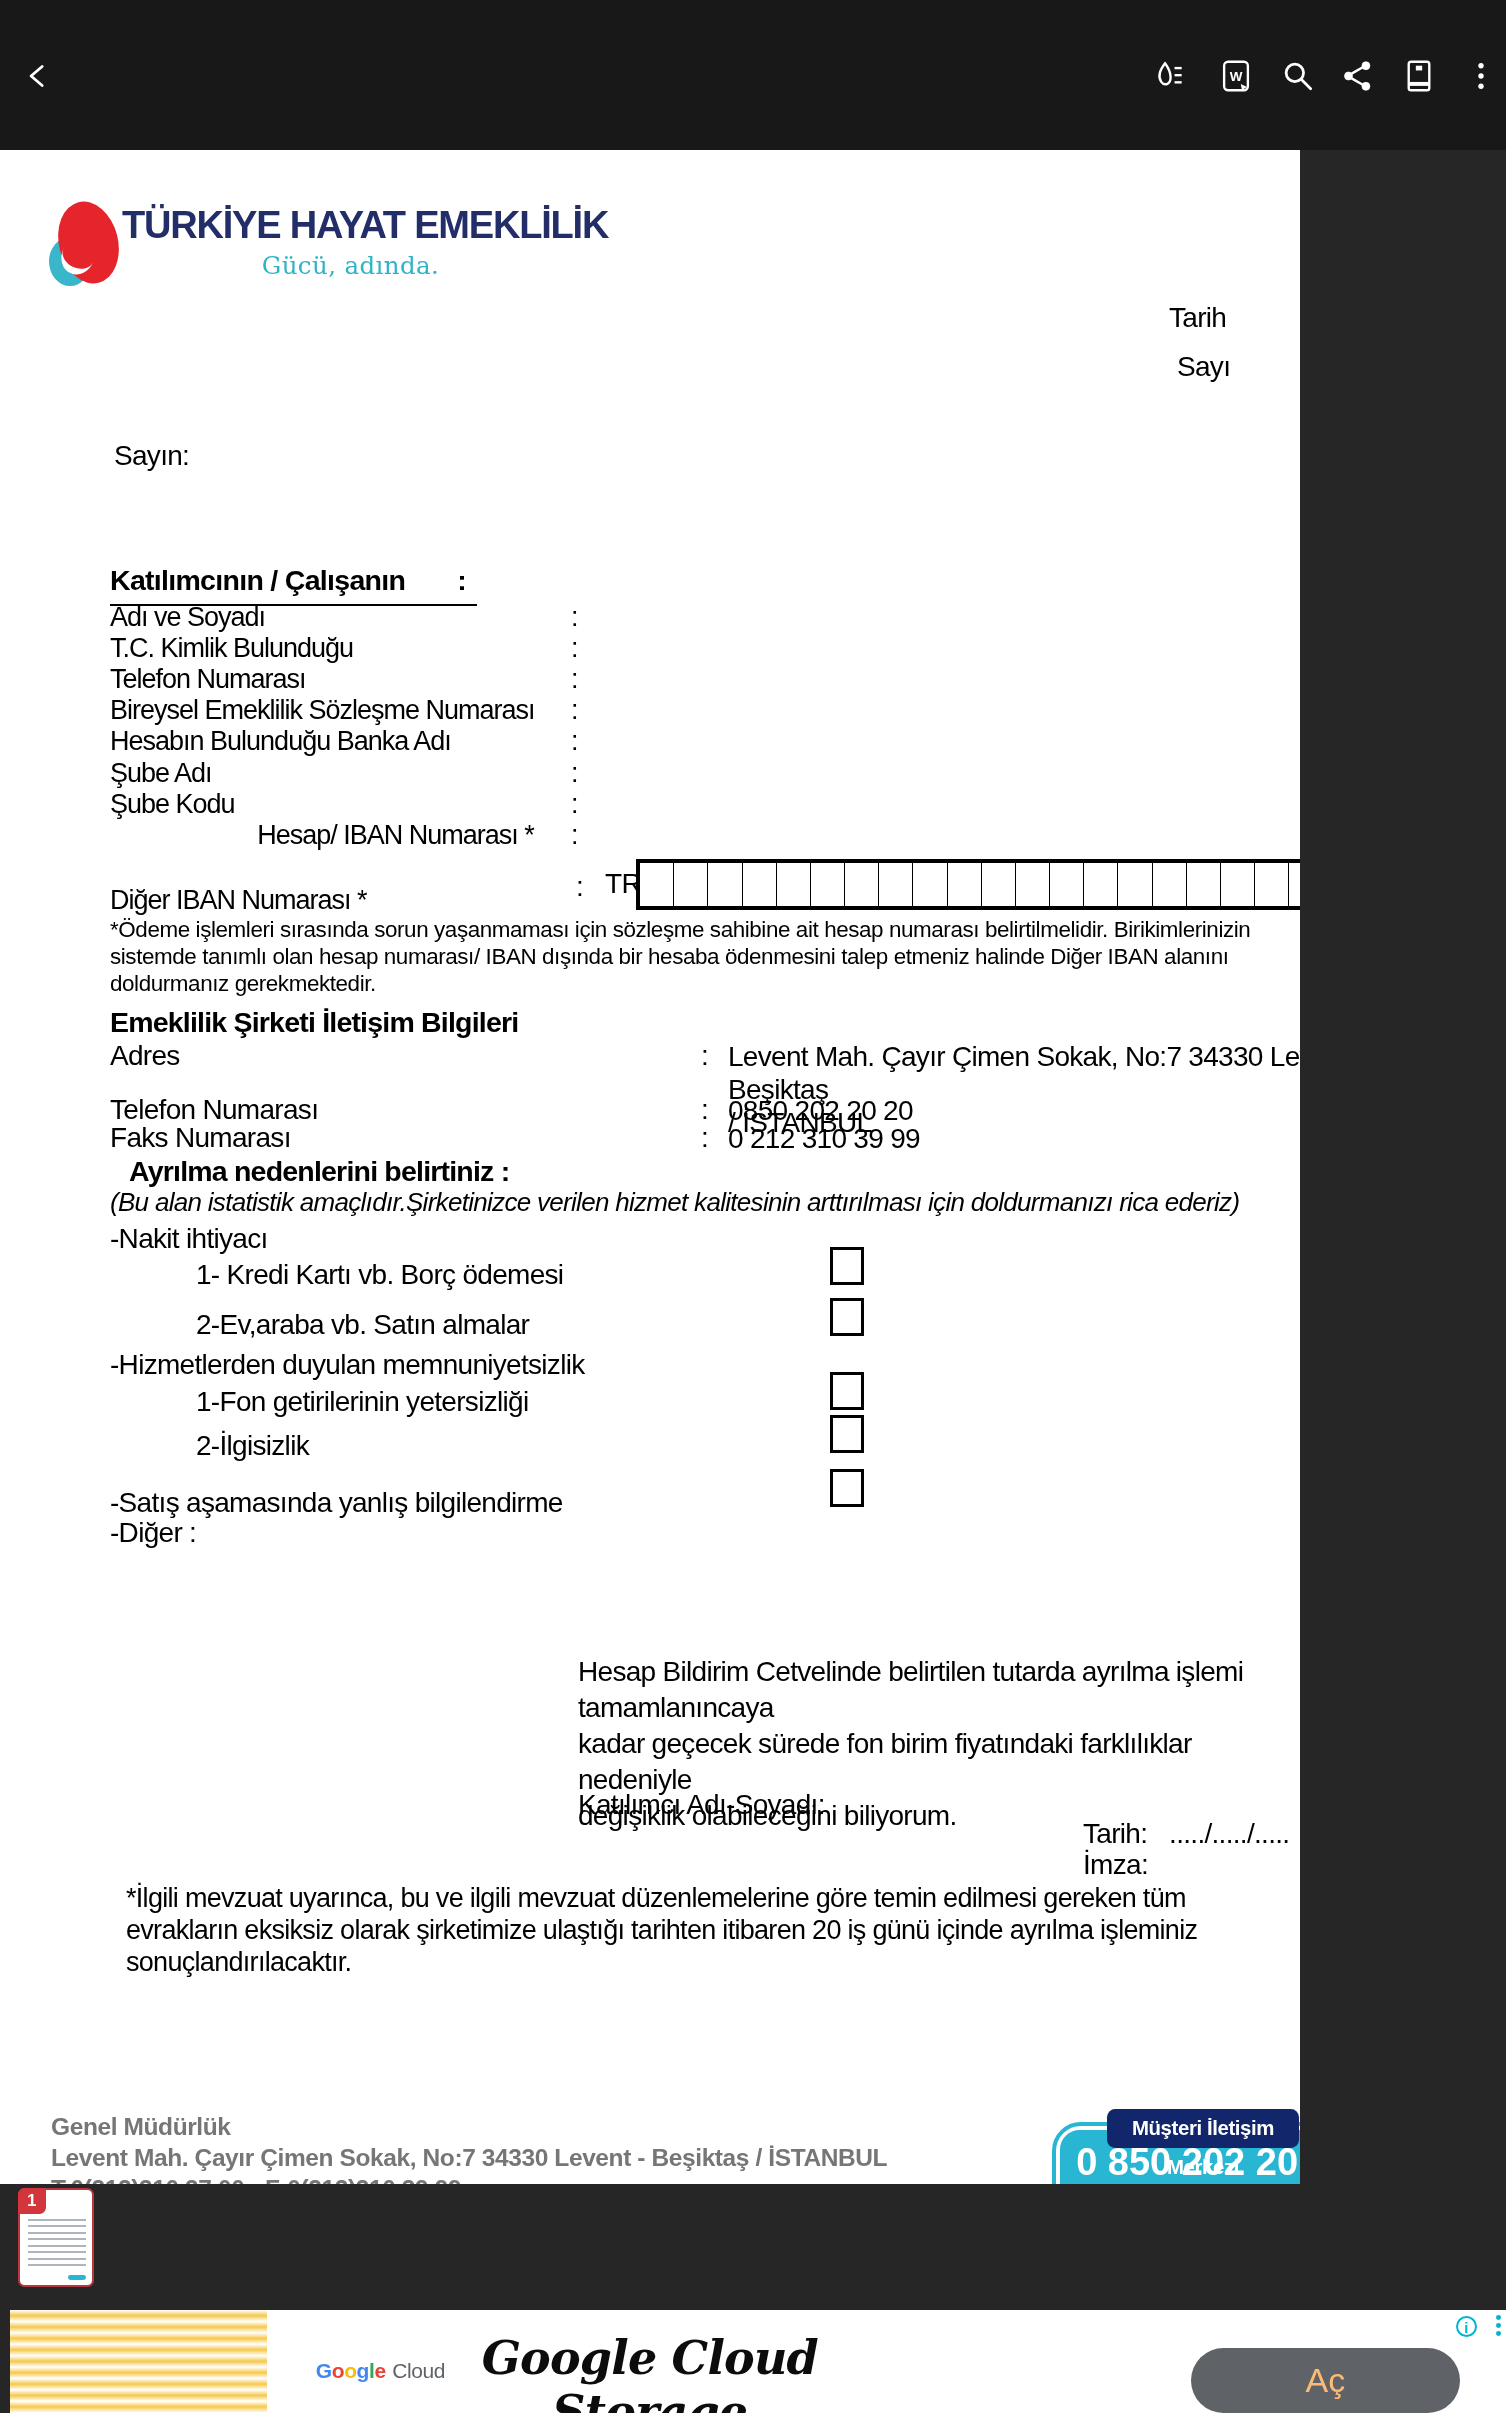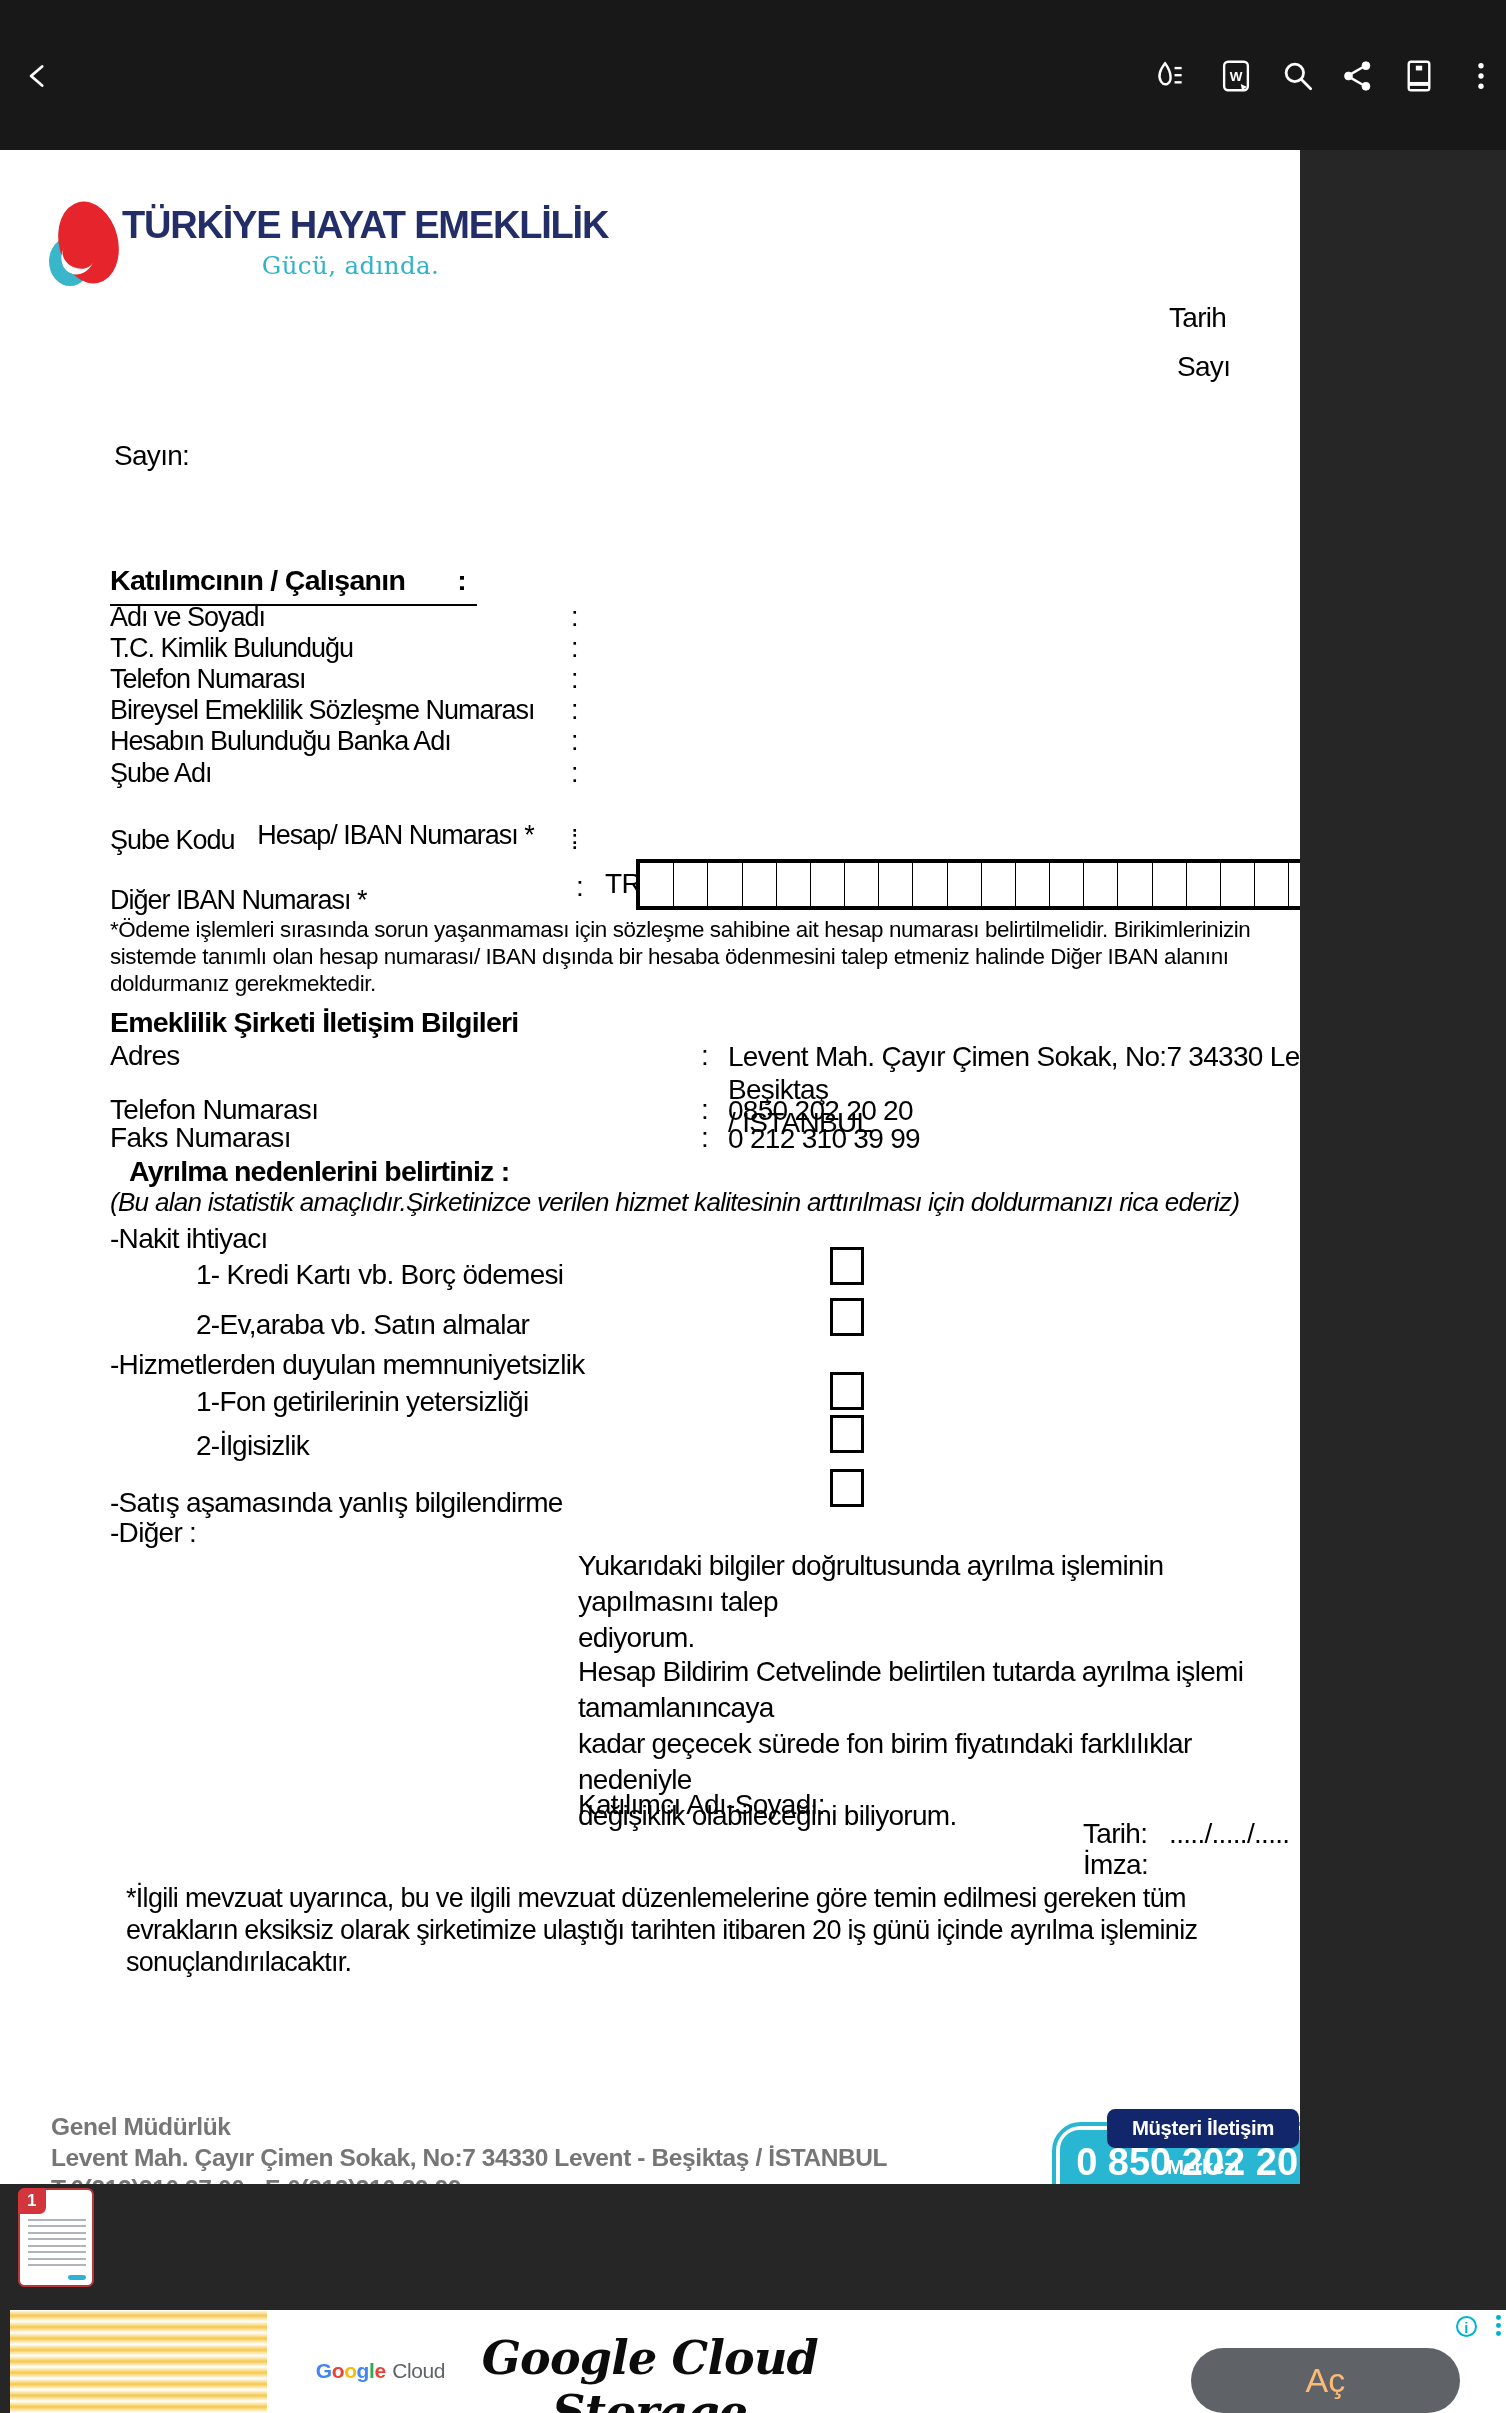--- a/index.html
+++ b/index.html
@@ -162,21 +162,21 @@
   <div class="part-head">
     <span>Katılımcının / Çalışanın</span><span class="hcolon">:</span>
   </div>
 
   <div class="p-row" style="top:452px;"><span>Adı ve Soyadı</span><span class="colon">:</span></div>
   <div class="p-row" style="top:483px;"><span>T.C. Kimlik Bulunduğu</span><span class="colon">:</span></div>
   <div class="p-row" style="top:514px;"><span>Telefon Numarası</span><span class="colon">:</span></div>
   <div class="p-row" style="top:545px;"><span>Bireysel Emeklilik Sözleşme Numarası</span><span class="colon">:</span></div>
   <div class="p-row" style="top:576px;"><span>Hesabın Bulunduğu Banka Adı</span><span class="colon">:</span></div>
   <div class="p-row" style="top:608px;"><span>Şube Adı</span><span class="colon">:</span></div>
-  <div class="p-row" style="top:639px;margin-top:36px;"><span>Şube Kodu</span><span class="colon">:</span></div>
+  <div class="p-row" style="top:639px;"><span>Şube Kodu</span><span class="colon">:</span></div>
   <div class="p-row" style="top:670px;text-align:center;"><span>Hesap/ IBAN Numarası *</span><span class="colon">:</span></div>
 
   <div class="abs" style="left:110px;top:735px;font-size:27px;letter-spacing:-1px;">Diğer IBAN Numarası *</div>
   <div class="abs" style="left:576px;top:721px;">:</div>
   <div class="abs" style="left:605px;top:718px;">TR</div>
   <div class="iban-grid">
       <div class="iban-cell"></div>
       <div class="iban-cell"></div>
       <div class="iban-cell"></div>
       <div class="iban-cell"></div>
@@ -230,22 +230,20 @@
   <div class="checkbox" style="top:1148px;"></div>
   <div class="abs" style="left:110px;top:1199px;">-Hizmetlerden duyulan memnuniyetsizlik</div>
   <div class="abs" style="left:196px;top:1236px;">1-Fon getirilerinin yetersizliği</div>
   <div class="checkbox" style="top:1222px;"></div>
   <div class="abs" style="left:196px;top:1280px;">2-İlgisizlik</div>
   <div class="checkbox" style="top:1265px;"></div>
   <div class="abs" style="left:110px;top:1337px;">-Satış aşamasında yanlış bilgilendirme</div>
   <div class="checkbox" style="top:1319px;"></div>
   <div class="abs" style="left:110px;top:1367px;">-Diğer :</div>
 
-  <div class="abs pre" style="left:578px;top:1398px;line-height:36px;">Yukarıdaki bilgiler doğrultusunda ayrılma işleminin yapılmasını talep
-ediyorum.</div>
   <div class="abs pre" style="left:578px;top:1504px;line-height:36px;">Hesap Bildirim Cetvelinde belirtilen tutarda ayrılma işlemi tamamlanıncaya
 kadar geçecek sürede fon birim fiyatındaki farklılıklar nedeniyle
 değişiklik olabileceğini biliyorum.</div>
   <div class="abs" style="left:578px;top:1639px;">Katılımcı Adı-Soyadı:</div>
   <div class="abs" style="left:1083px;top:1668px;">
     <span>Tarih:</span>
     <span style="margin-left:14.7px;">...../...../.....</span>
   </div>
   <div class="abs" style="left:1083px;top:1699px;">İmza:</div>
 

